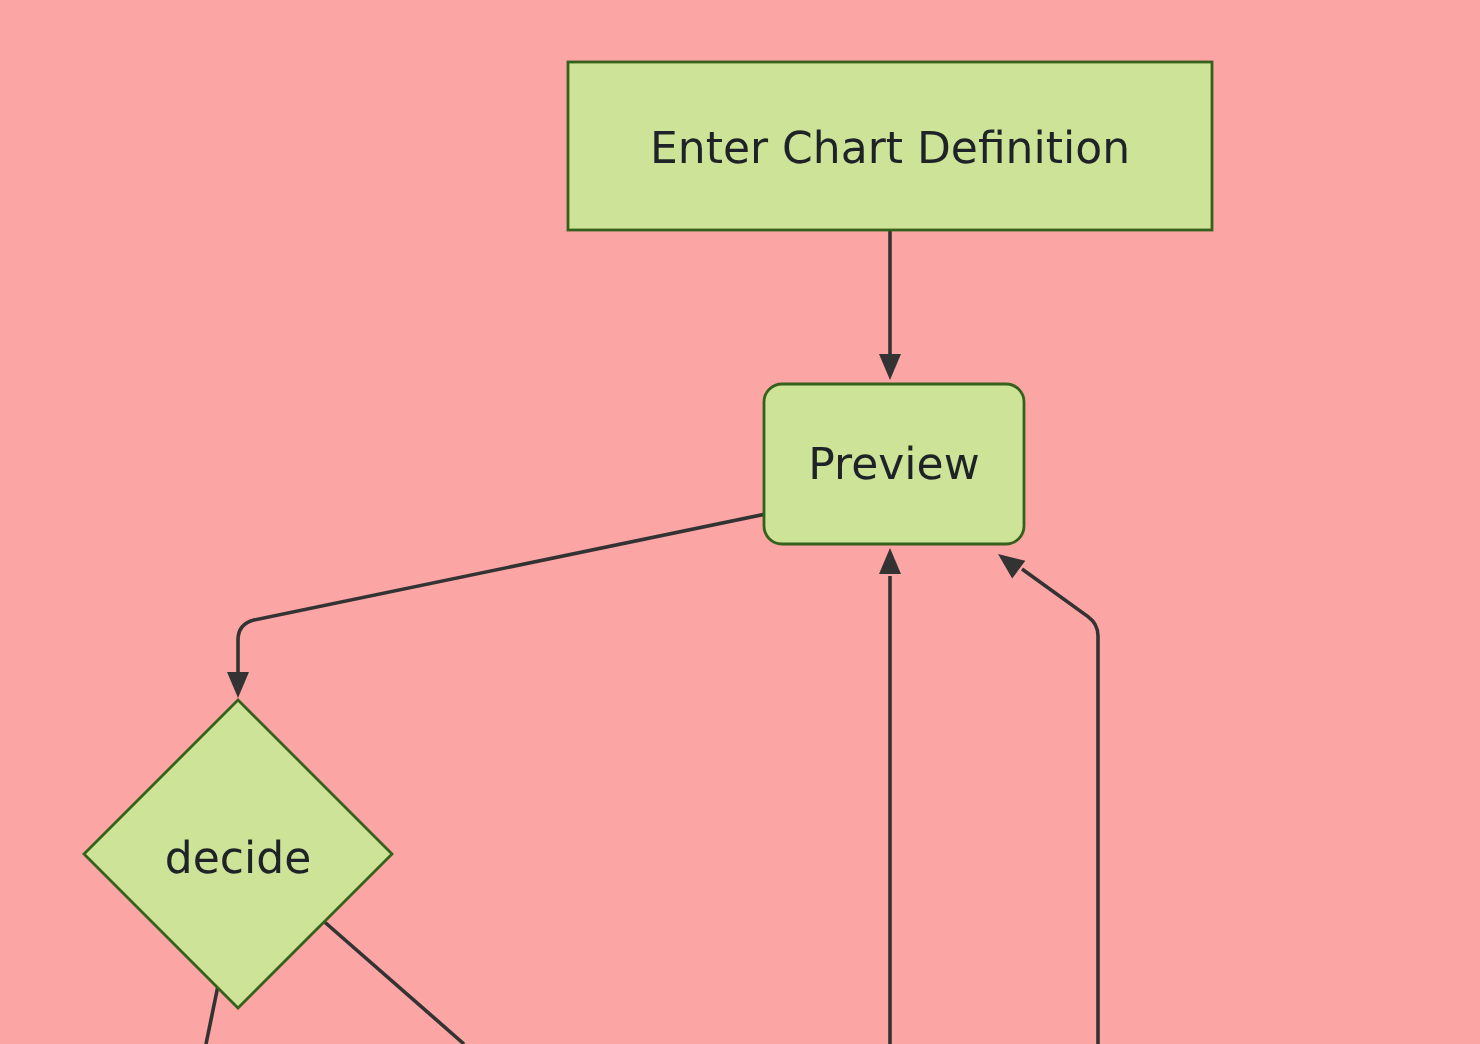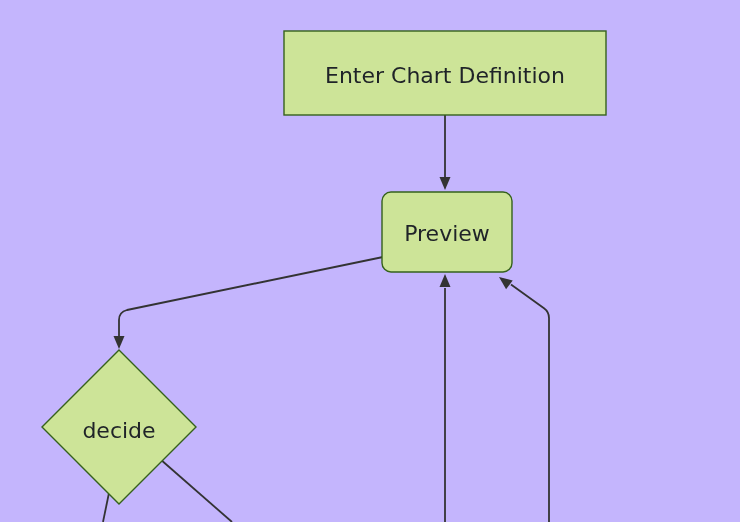--- a/index.html
+++ b/index.html
@@ -4,21 +4,21 @@
 <style>
   html, body {
     margin: 0;
     padding: 0;
     background: #ffffff;
   }
   .stage {
     position: relative;
     width: 740px;
     height: 522px;
-    background: #c4b5fd;
+    background: #fca5a5;
     overflow: hidden;
     font-family: "DejaVu Sans", "Liberation Sans", sans-serif;
   }
   .stage svg { display: block; }
   .node-shape {
     fill: #cde498;
     stroke: #35611c;
     stroke-width: 1.4px;
   }
   .edge {

